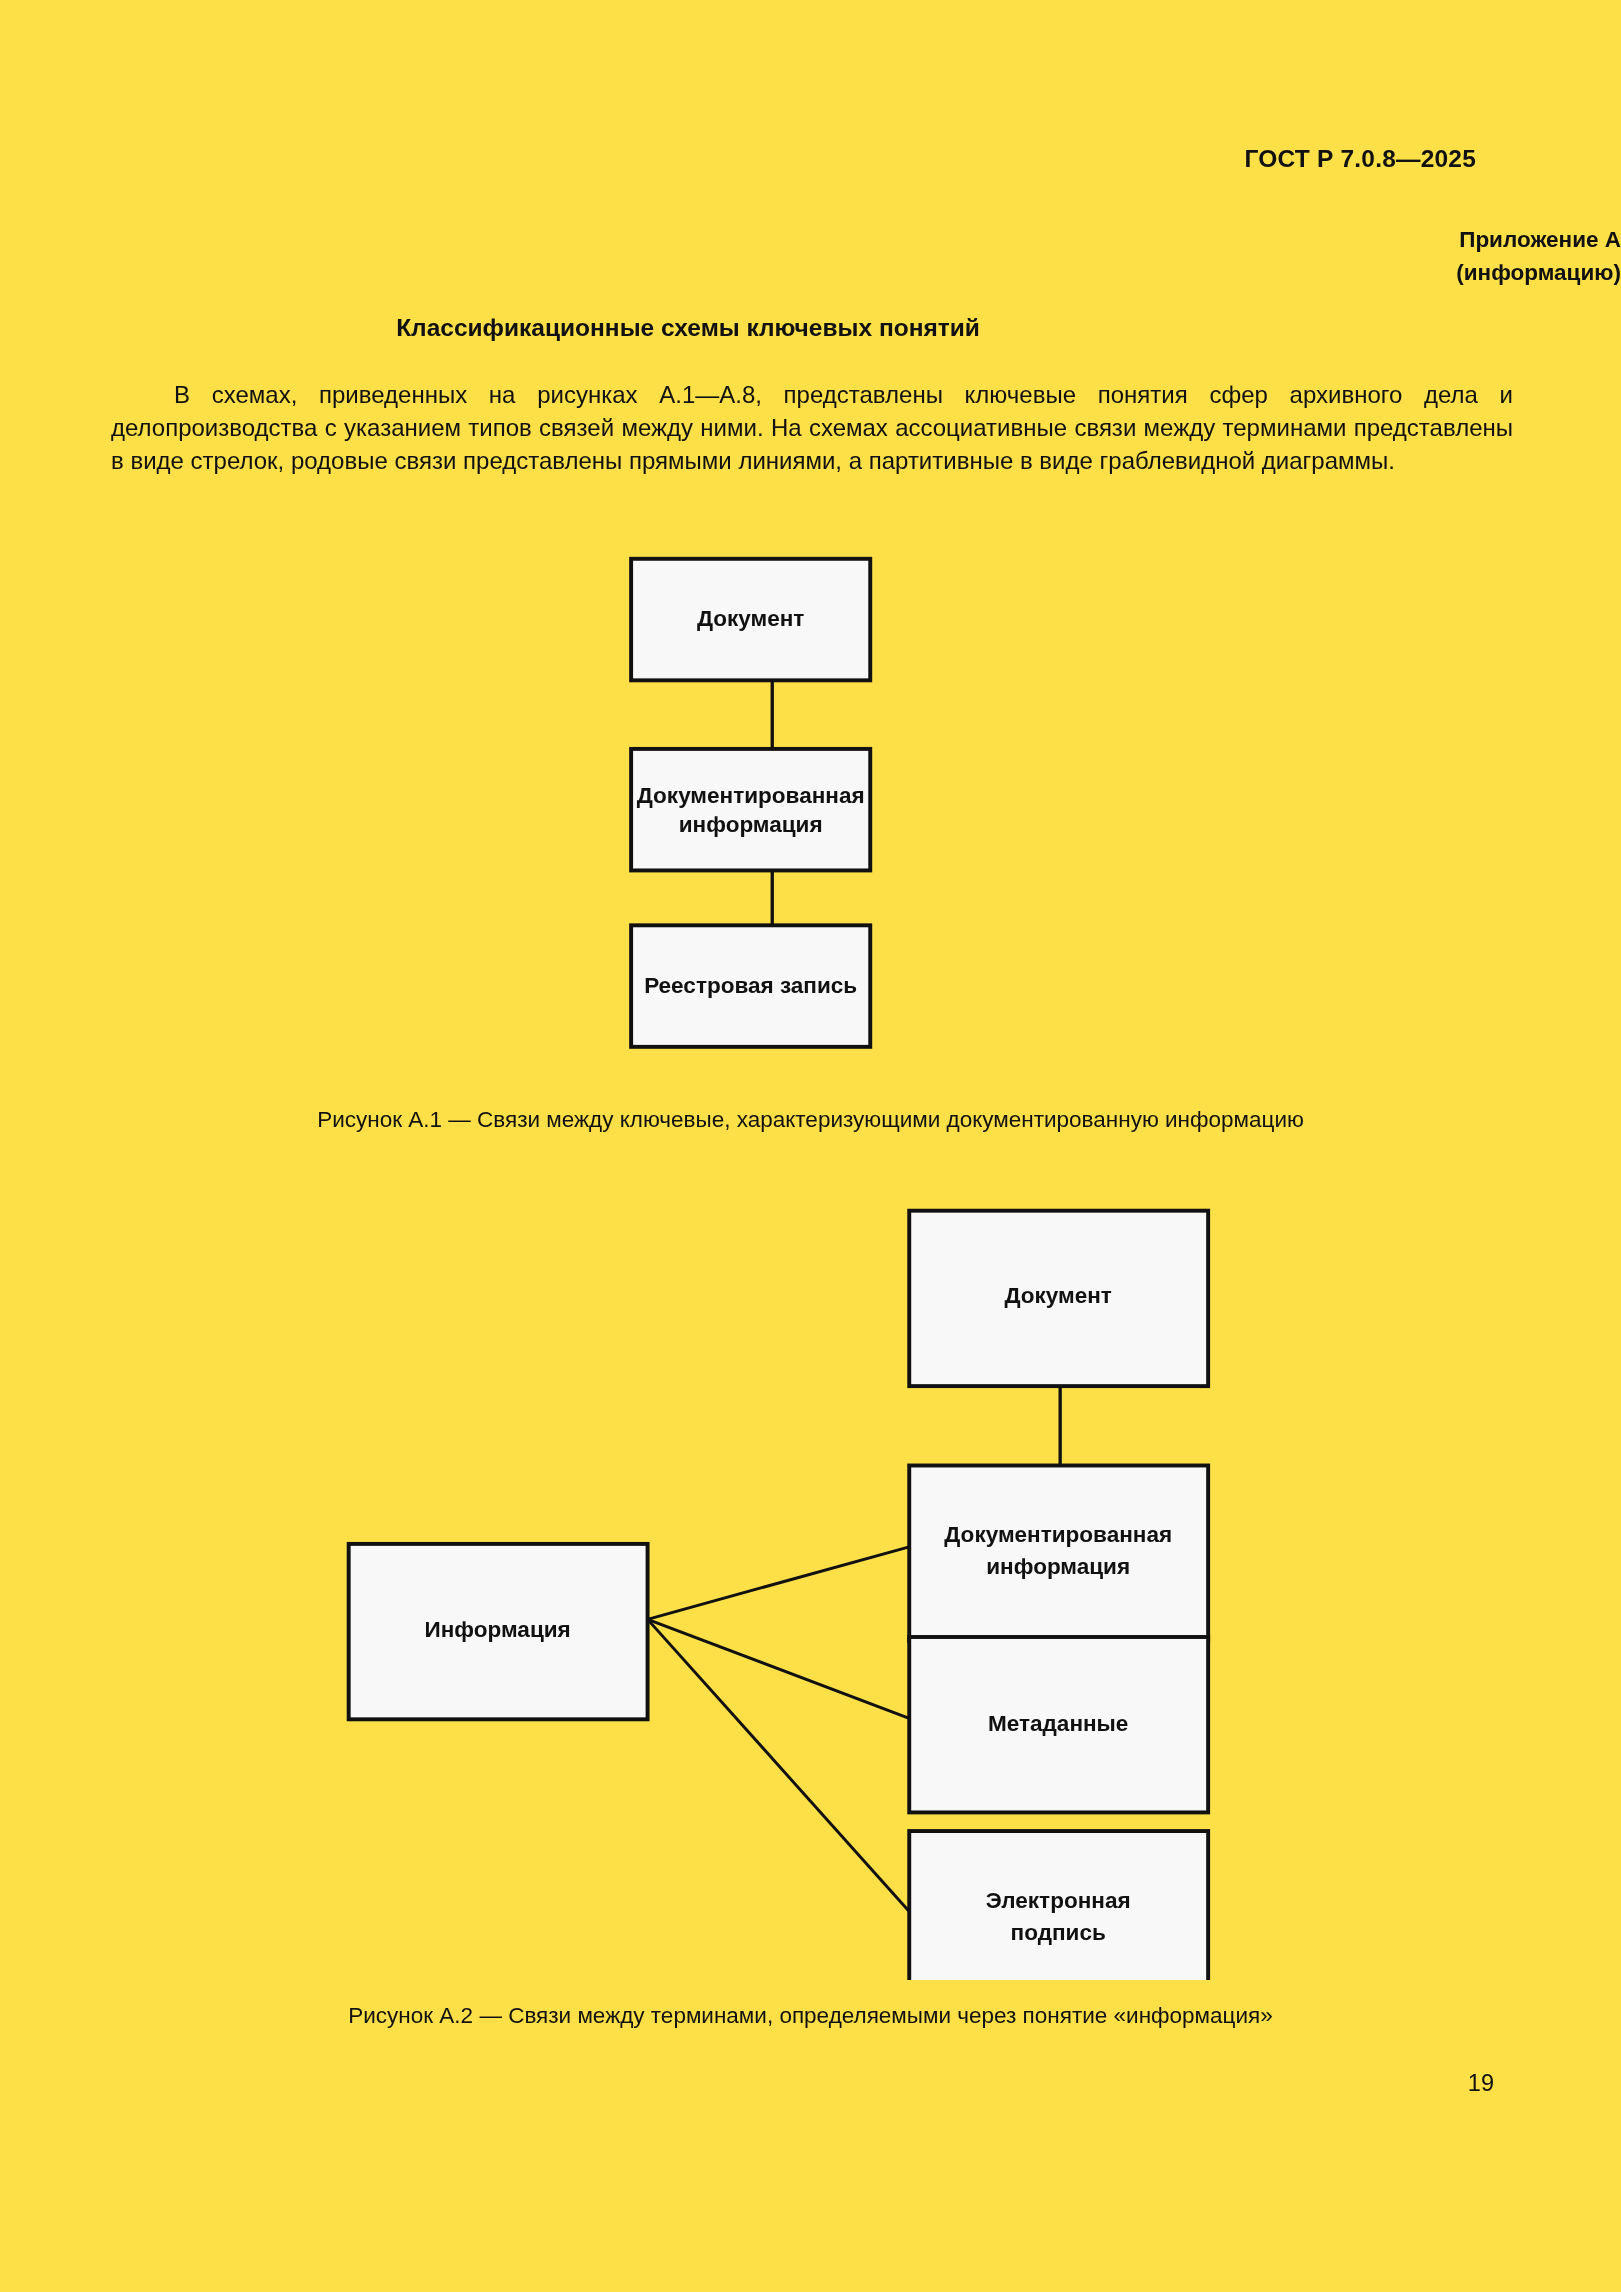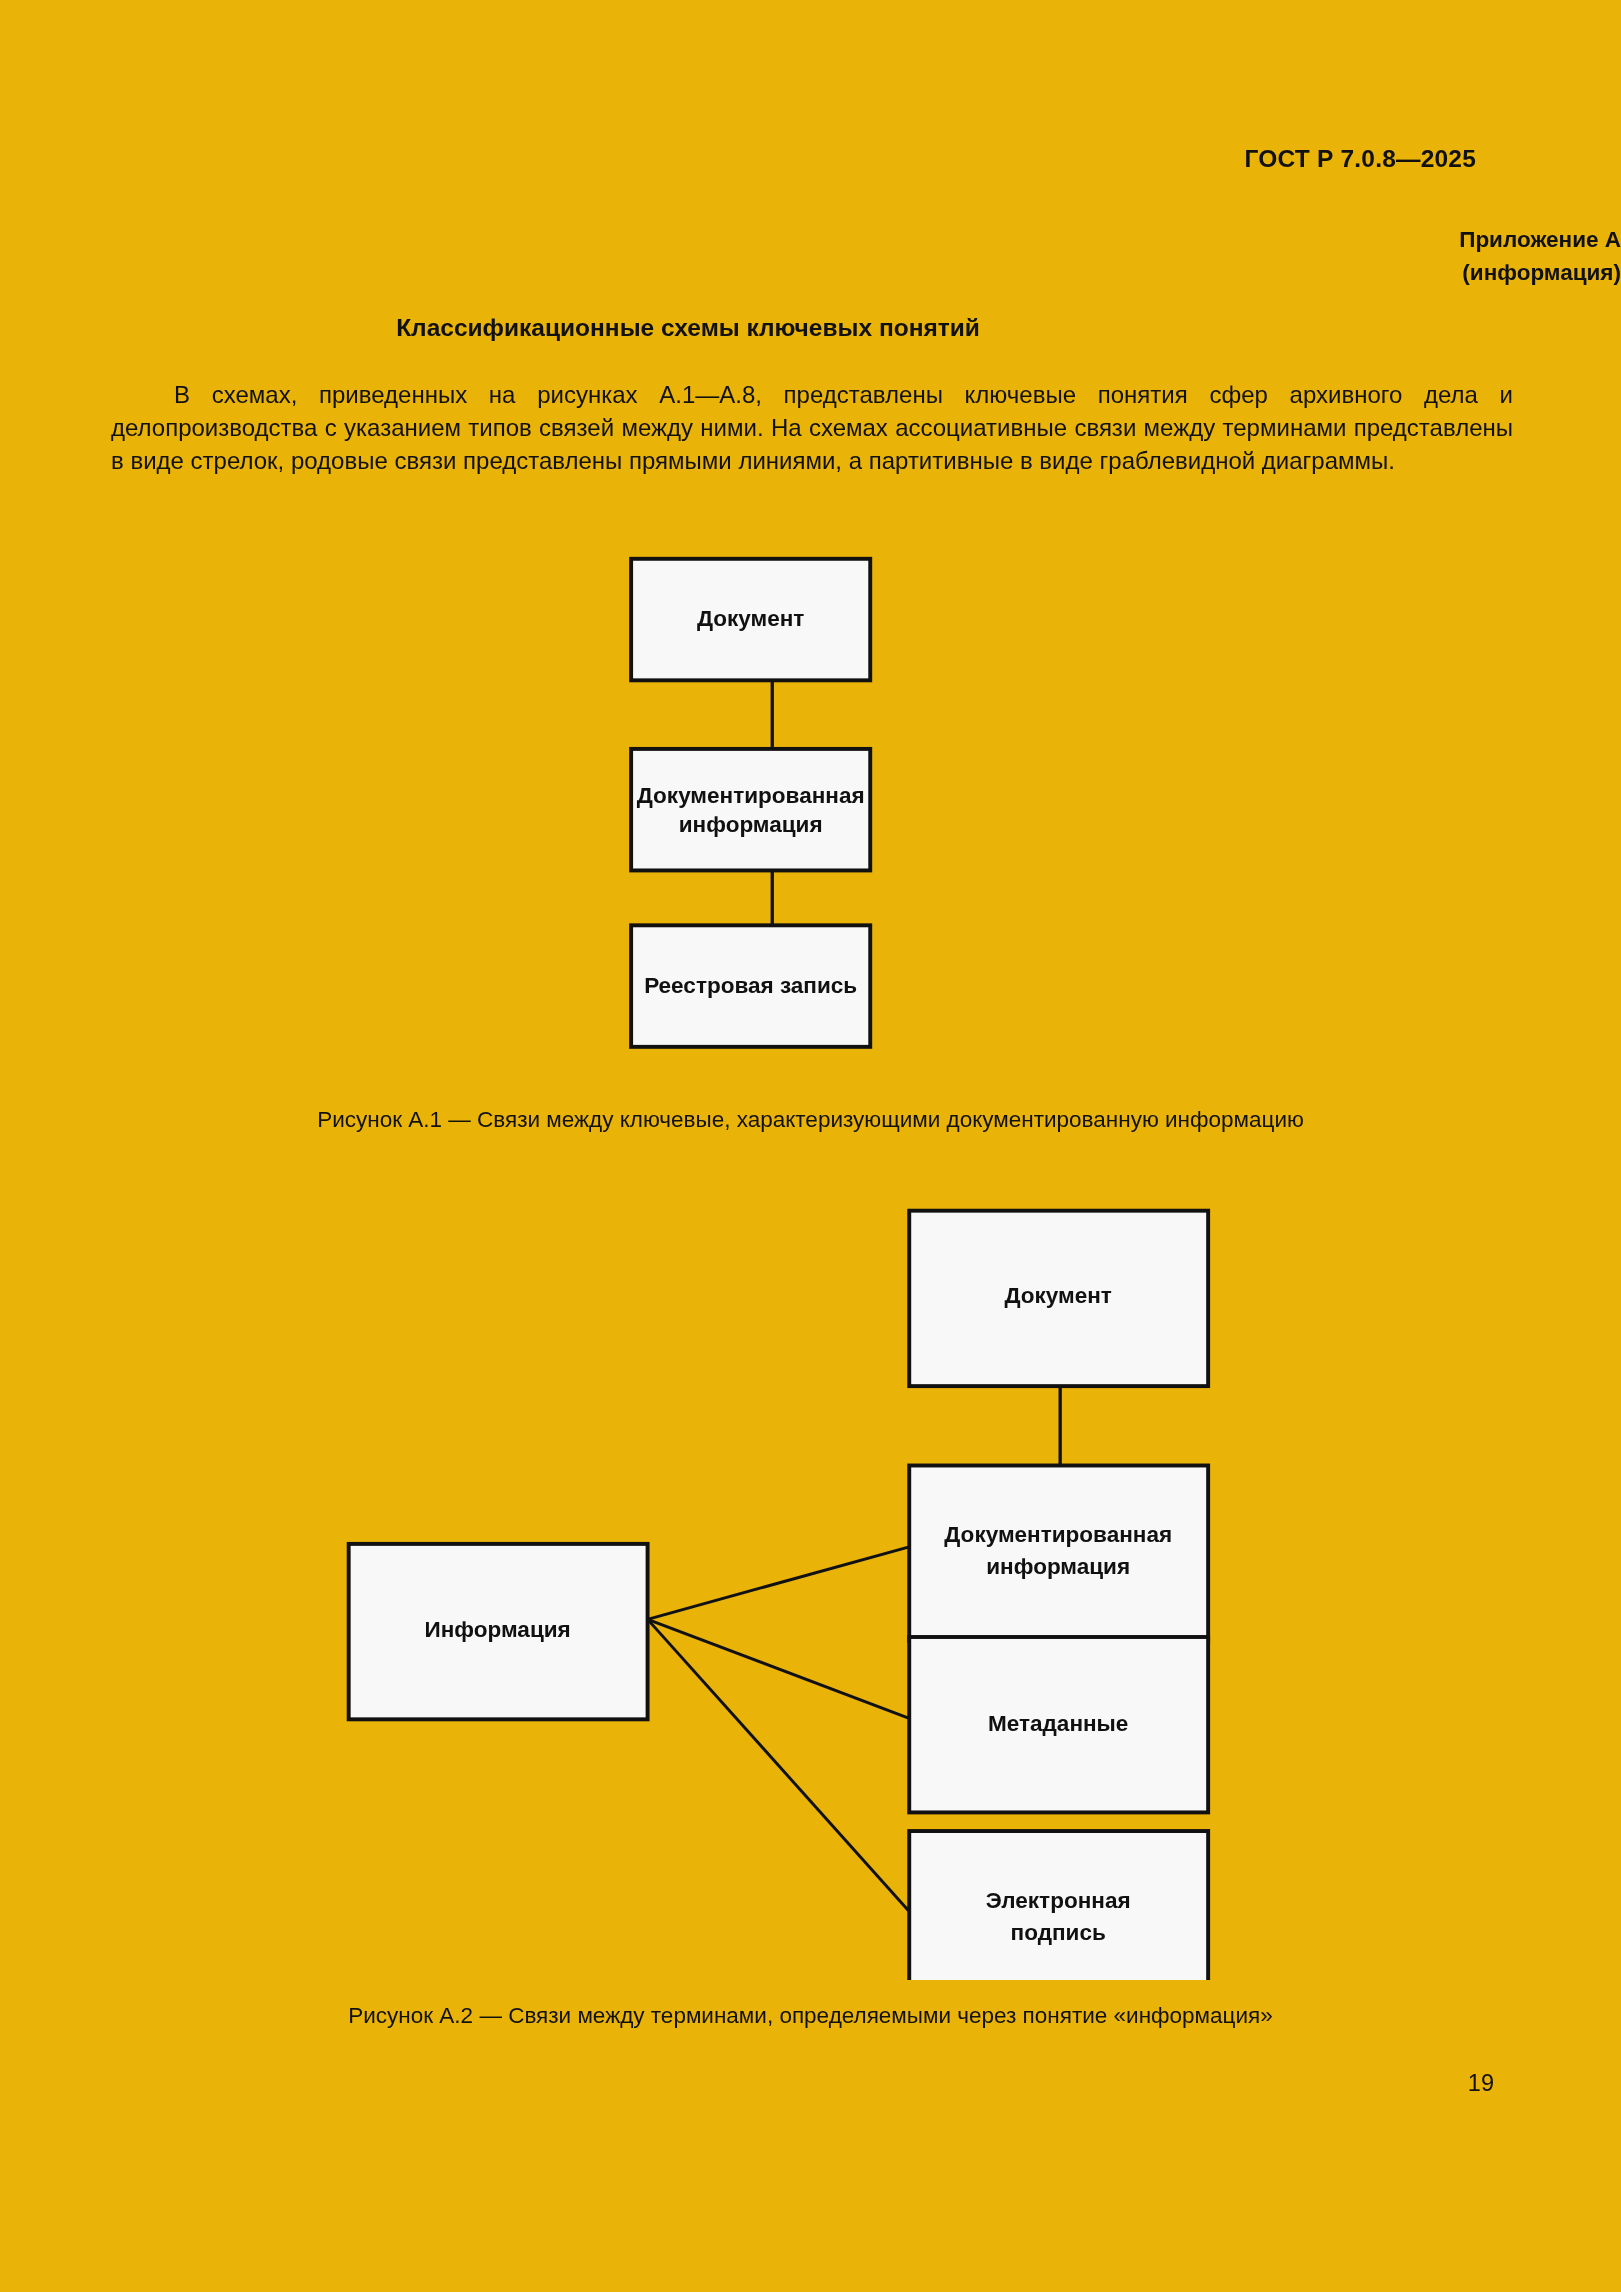--- a/index.html
+++ b/index.html
@@ -9,21 +9,21 @@
   }
   body {
     font-family: "Liberation Sans", sans-serif;
     color: #111111;
     -webkit-font-smoothing: antialiased;
   }
   #page {
     position: relative;
     width: 1621px;
     height: 2293px;
-    background: #eab308;
+    background: #fde047;
     overflow: hidden;
     text-decoration: underline;
   }
 
   
   .doc-header {
     position: absolute;
     top: 145px;
     right: 145px;
     font-size: 24.5px;
@@ -105,21 +105,21 @@
 </style>
 </head>
 <body>
 
 <div id="page">
 
   <div class="doc-header">ГОСТ Р 7.0.8—2025</div>
 
   <div class="annex-heading">
     <span><span>Приложение А</span></span>
-    <span class="line2">(информация)</span>
+    <span class="line2">(информацию)</span>
   </div>
 
   <div class="section-title">Классификационные схемы ключевых понятий</div>
 
   <div class="body-para">В схемах, приведенных на рисунках А.1—А.8, представлены ключевые понятия сфер архивного дела и делопроизводства с указанием типов связей между ними. На схемах ассоциативные связи между терминами представлены в виде стрелок, родовые связи представлены прямыми линиями, а партитивные в виде граблевидной диаграммы.</div>
 
   <div class="figure" style="left:588px; top:539px; width:392px; height:559px;">
     <svg class="fig-svg" width="392" height="559" viewBox="0 0 400 570">
 
       <line x1="188" y1="144" x2="188" y2="214" stroke="#111111" stroke-width="3.4"></line>

